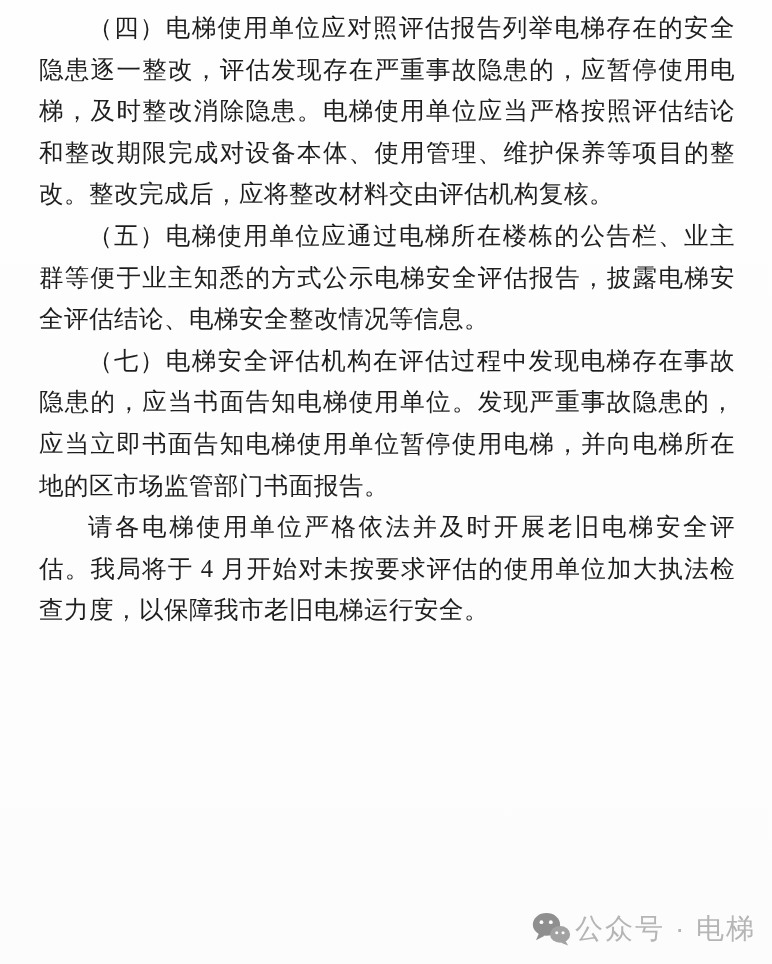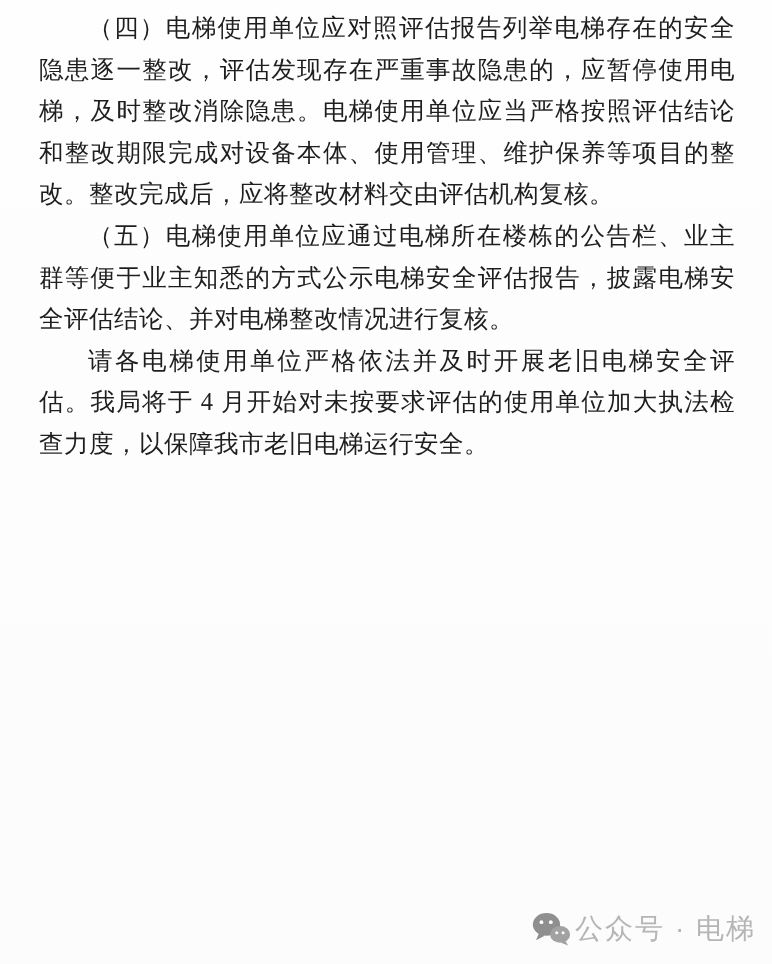--- a/index.html
+++ b/index.html
@@ -59,21 +59,22 @@
     height: 36px;
   }
 </style>
 </head>
 <body>
 
 <div class="page">
 
   <div class="doc">
     <p>（四）电梯使用单位应对照评估报告列举电梯存在的安全隐患逐一整改，评估发现存在严重事故隐患的，应暂停使用电梯，及时整改消除隐患。电梯使用单位应当严格按照评估结论和整改期限完成对设备本体、使用管理、维护保养等项目的整改。整改完成后，应将整改材料交由评估机构复核。</p>
-    <p>（五）电梯使用单位应通过电梯所在楼栋的公告栏、业主群等便于业主知悉的方式公示电梯安全评估报告，披露电梯安全评估结论、并对电梯整改情况进行复核。</p>
+    <p>（五）电梯使用单位应通过电梯所在楼栋的公告栏、业主群等便于业主知悉的方式公示电梯安全评估报告，披露电梯安全评估结论、电梯安全整改情况等信息。</p>
+    <p>（七）电梯安全评估机构在评估过程中发现电梯存在事故隐患的，应当书面告知电梯使用单位。发现严重事故隐患的，应当立即书面告知电梯使用单位暂停使用电梯，并向电梯所在地的区市场监管部门书面报告。</p>
     <p>请各电梯使用单位严格依法并及时开展老旧电梯安全评估。我局将于 4 月开始对未按要求评估的使用单位加大执法检查力度，以保障我市老旧电梯运行安全。</p>
   </div>
 
   <div class="watermark">
     <span class="wicon">
       <svg viewBox="0 0 44 38" width="40" height="36" xmlns="http://www.w3.org/2000/svg" aria-hidden="true">
         <ellipse cx="17" cy="14" rx="15" ry="12.5" fill="#8f8f8f"></ellipse>
         <path d="M9 23 L5.5 31.5 L15 26.5 Z" fill="#8f8f8f"></path>
         <circle cx="11.5" cy="11.5" r="2.1" fill="#fdfdfd"></circle>
         <circle cx="21.8" cy="11.5" r="2.1" fill="#fdfdfd"></circle>

